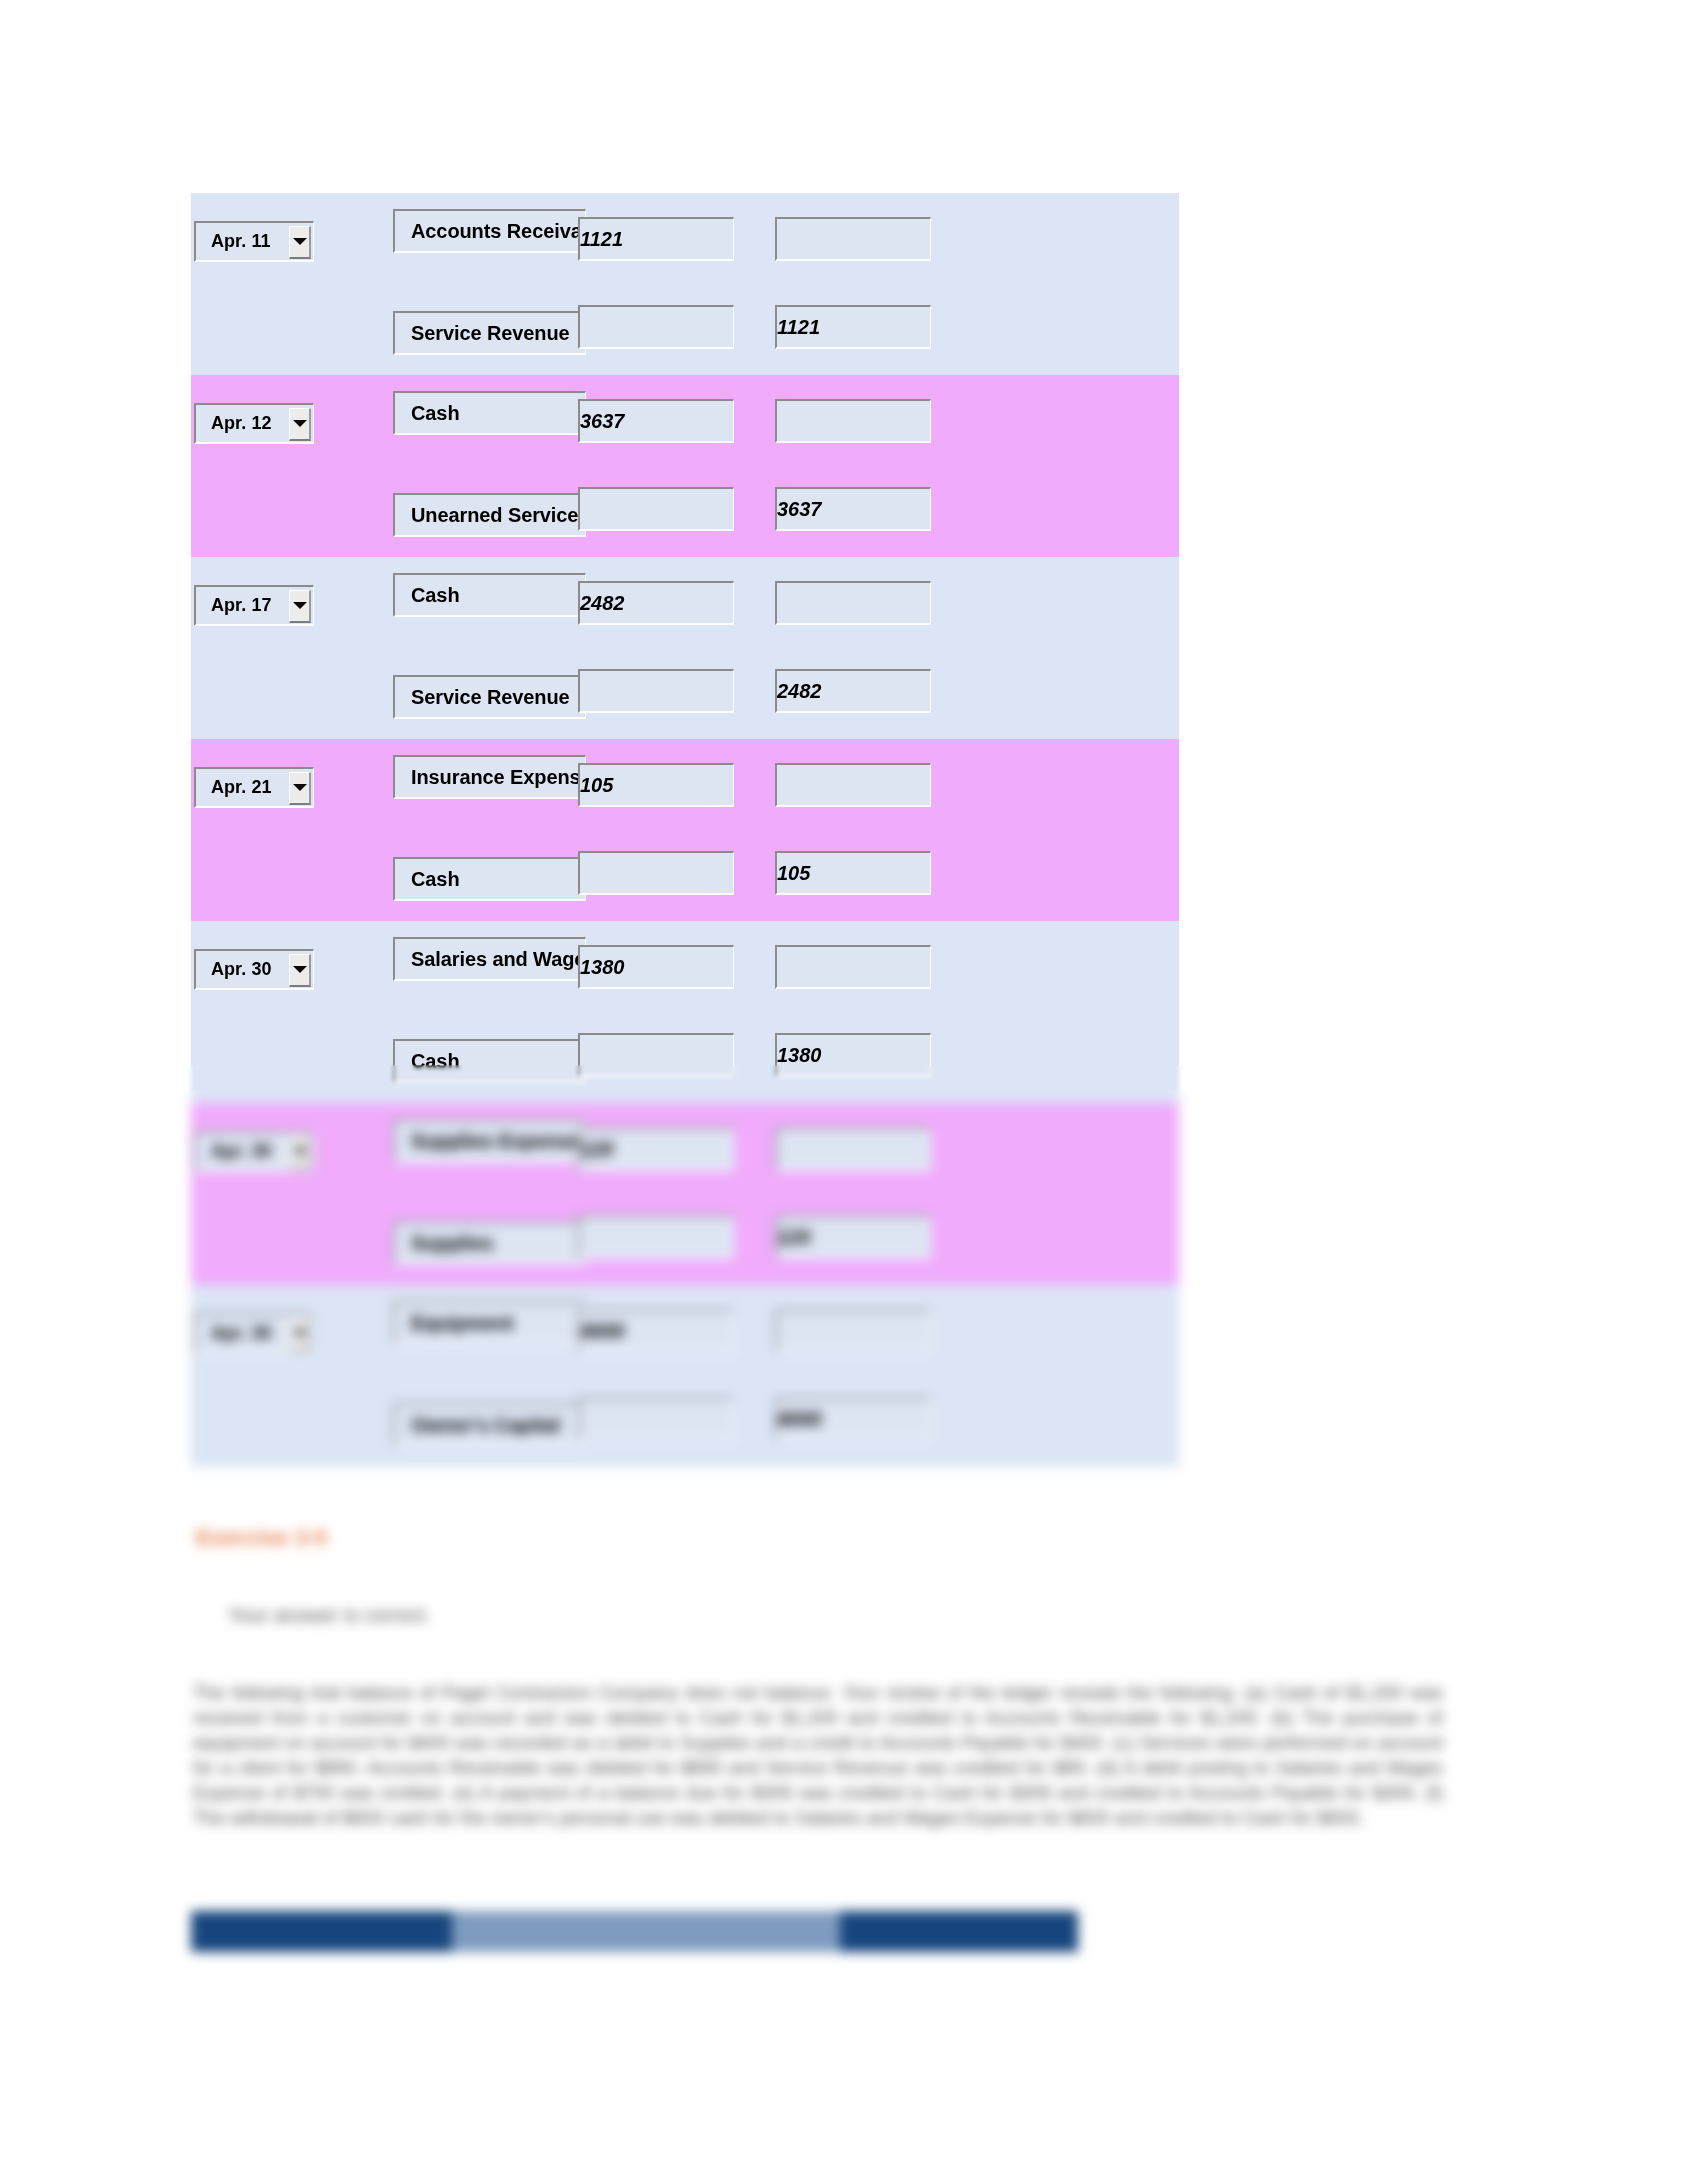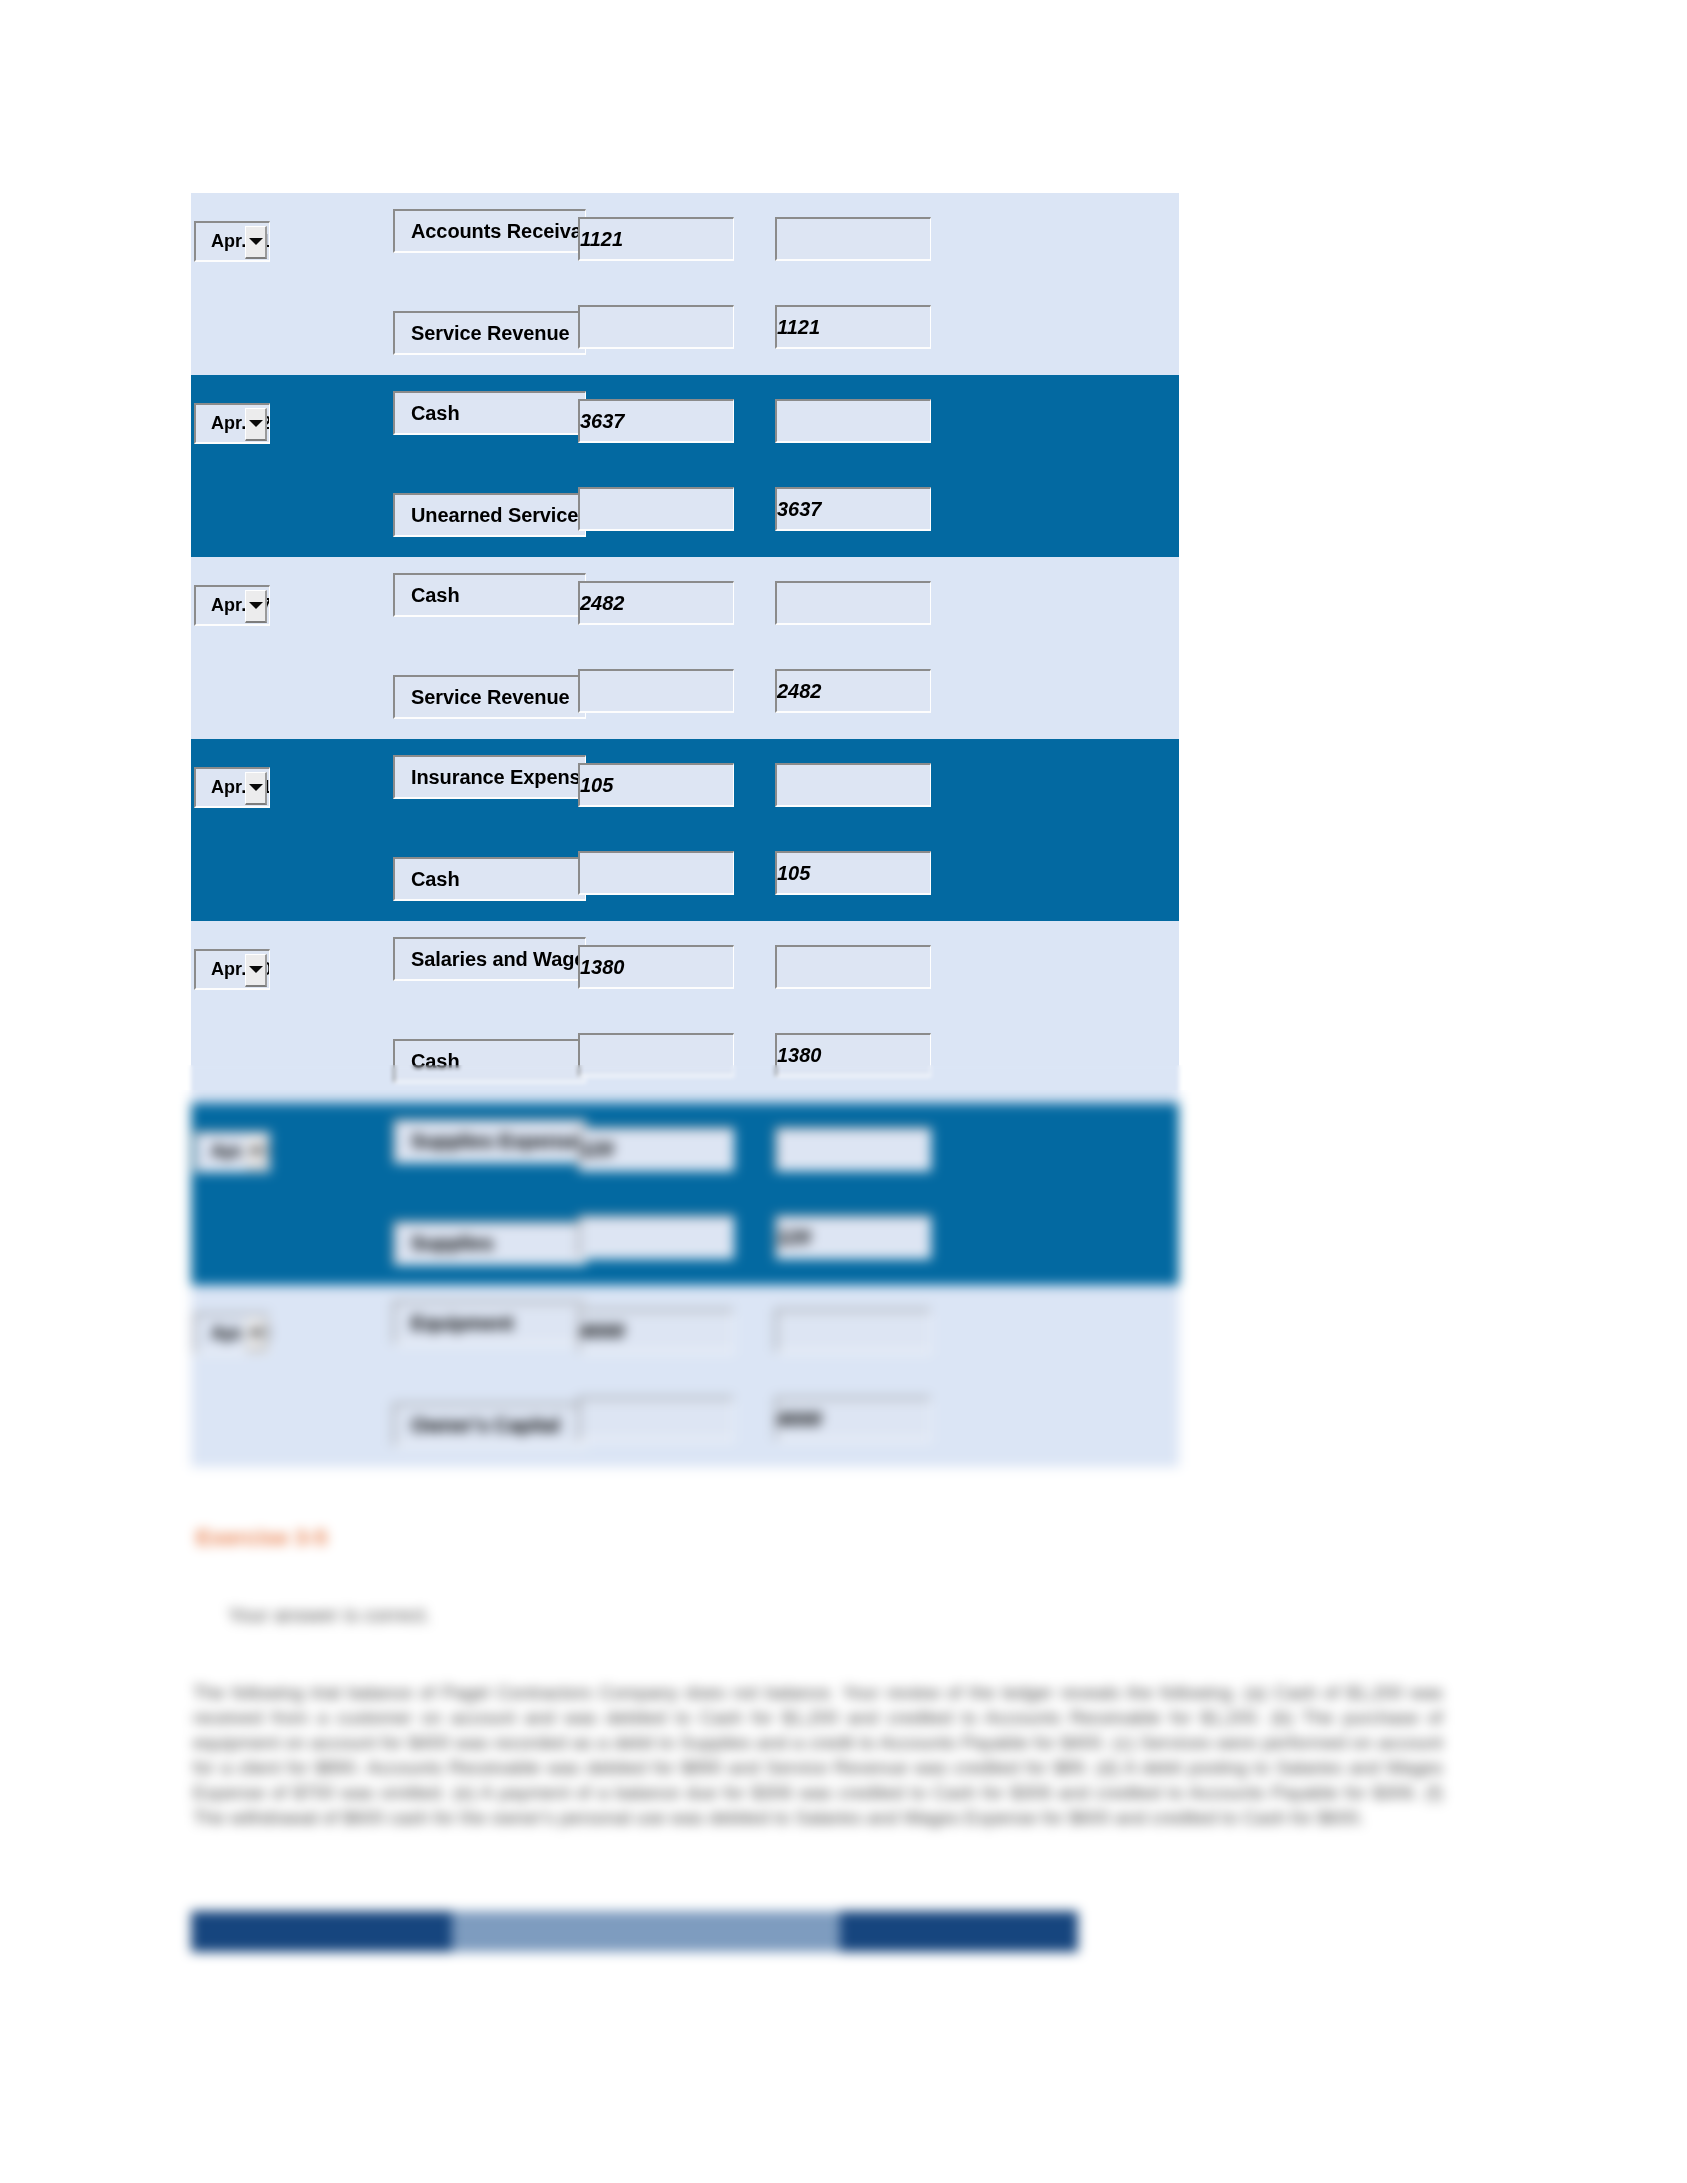--- a/index.html
+++ b/index.html
@@ -19,21 +19,21 @@
     left: 191px;
     top: 193px;
     width: 988px;
   }
 
   .journal-entry {
     position: relative;
     width: 100%;
   }
   .journal-entry.shade-a { background: #dbe5f5; }
-  .journal-entry.shade-b { background: #0369a1; }
+  .journal-entry.shade-b { background: #f0abfc; }
 
   .entry-line {
     position: relative;
     height: 91px;
     width: 100%;
   }
 
   
   .ctl {
     position: absolute;
@@ -48,21 +48,21 @@
     display: flex;
     align-items: center;
     overflow: hidden;
     white-space: nowrap;
   }
 
   
   .date-select {
     left: 3.3px;
     top: 28px;
-    width: 76px;
+    width: 120px;
     height: 41px;
     padding-left: 14.6px;
     font-size: 18px;
     letter-spacing: 0.1px;
   }
   .date-arrow-btn {
     position: absolute;
     right: 2px;
     top: 2.6px;
     width: 22.5px;

